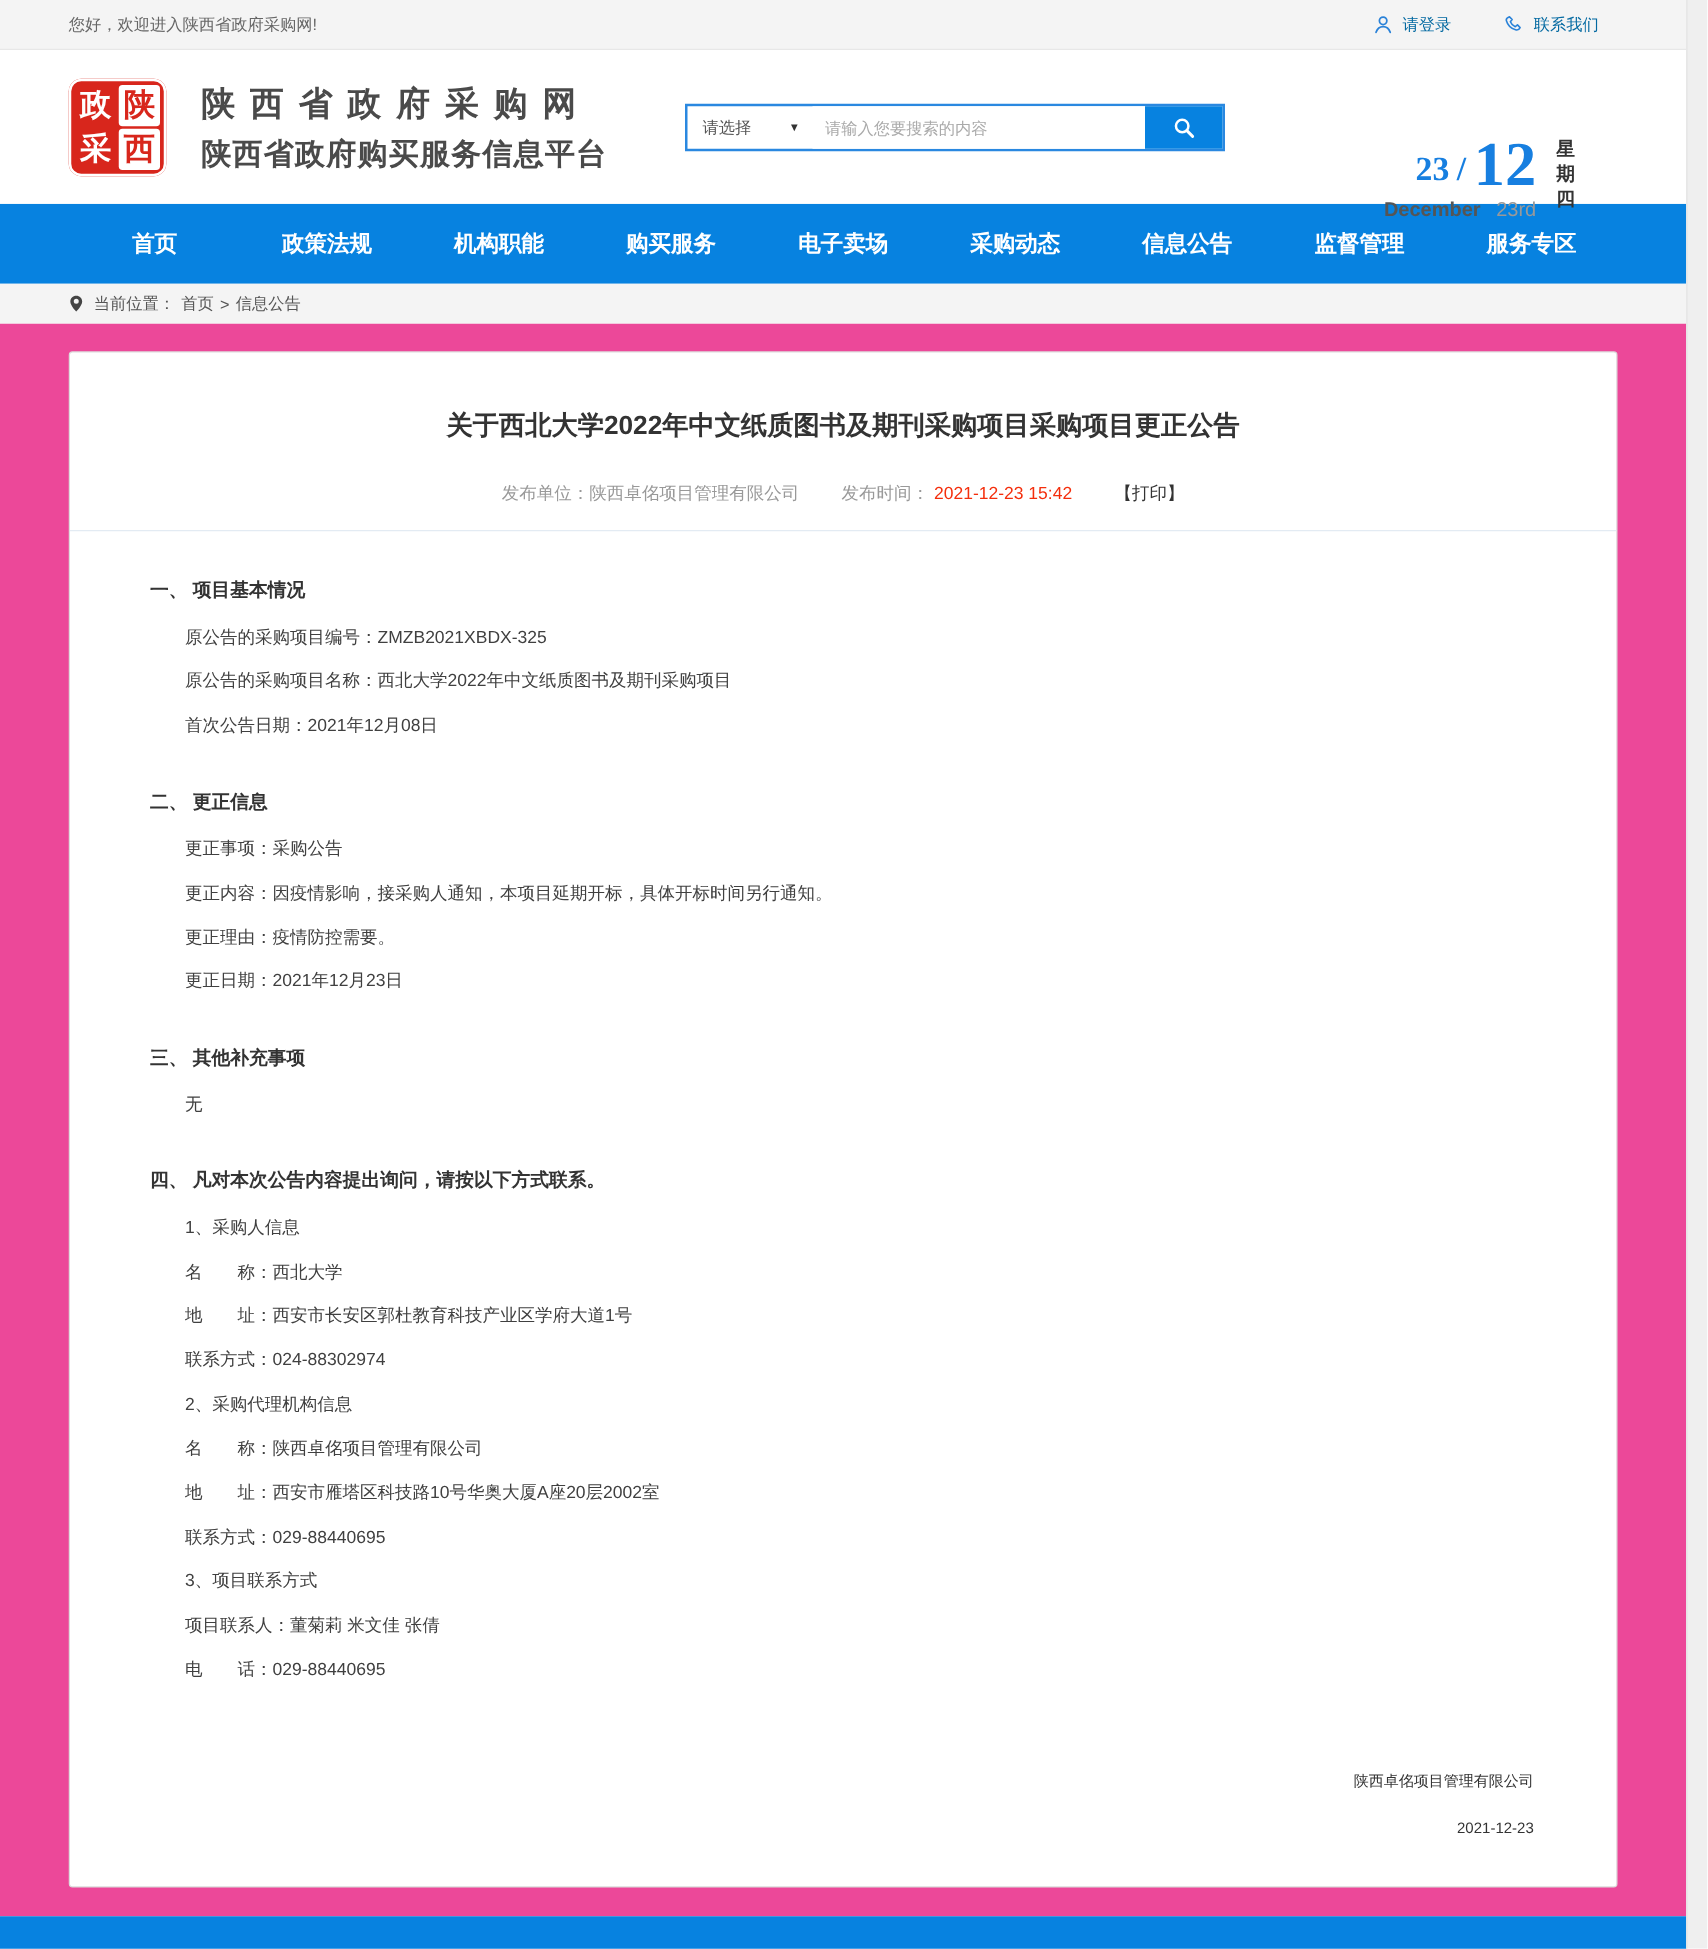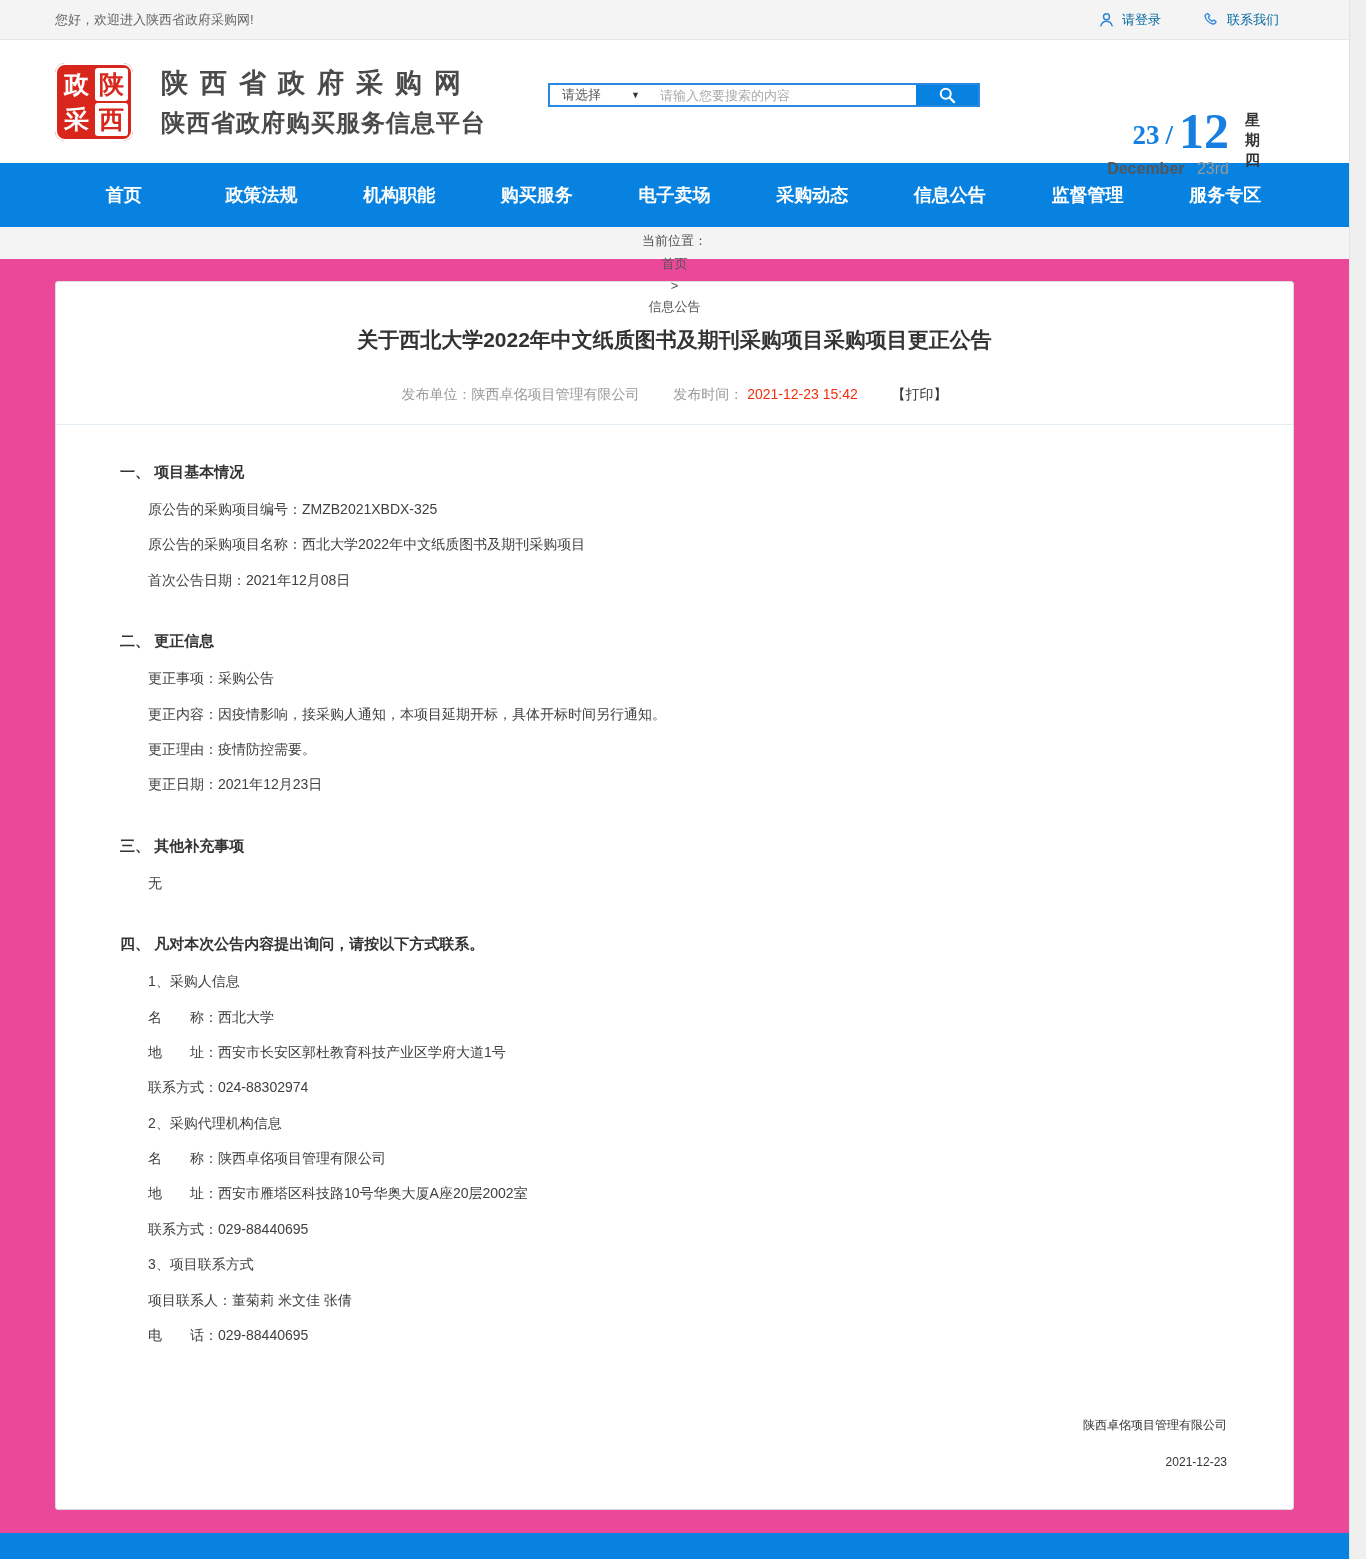--- a/index.html
+++ b/index.html
@@ -28,21 +28,21 @@
     display:grid; grid-template-columns:1fr 1fr; grid-template-rows:1fr 1fr; gap:2px;
     box-shadow:inset 0 0 0 2px #fff; }
   .seal span { display:flex; align-items:center; justify-content:center;
     font-weight:bold; font-size:25px; line-height:1; }
   .seal .s-red-bg { color:#fff; }
   .seal .s-white-bg { background:#fff; color:#d8261c; border-radius:3px; }
   .site-titles { margin-left:28px; }
   .site-name { font-size:27px; font-weight:bold; color:#4a4a4a; letter-spacing:12px; white-space:nowrap; }
   .site-subtitle { font-size:24px; font-weight:bold; color:#4a4a4a; letter-spacing:1px; margin-top:6px; white-space:nowrap; }
 
-  .search { position:absolute; left:548px; top:43px; width:432px; height:24px; display:flex;
+  .search { position:absolute; left:548px; top:43px; width:432px; height:38px; display:flex;
     border:2px solid #2a88e0; background:#fff; }
   .search-select { width:100px; display:flex; align-items:center; padding:0 10px 0 12px;
     font-size:13px; color:#555; cursor:pointer; }
   .search-select .arrow { margin-left:auto; font-size:9px; color:#333; }
   .search-input { flex:1; border:none; outline:none; font-size:13px; color:#333; padding:0 10px;
     font-family:"Liberation Sans","DejaVu Sans",sans-serif; }
   .search-input::placeholder { color:#aaa; }
   .search-btn { width:62px; background:#0782e0; border:none; cursor:pointer;
     display:flex; align-items:center; justify-content:center; }
 
@@ -57,21 +57,21 @@
   .date-ord { color:#999; margin-left:8px; }
   .weekday { width:18px; font-size:15px; line-height:20px; color:#333; word-break:break-all;
     margin-top:4px; font-weight:bold; }
 
   
   .nav { height:64px; background:#0782e0; display:flex; align-items:center; padding:0 55px; }
   .nav-item { flex:1; text-align:center; color:#fff; font-size:18px; font-weight:bold; cursor:pointer; }
 
   
   .breadcrumb { height:32px; background:#f4f4f4; display:flex; align-items:center;
-    padding:0 55px; font-size:13px; color:#555; gap:5px;flex-direction:column; }
+    padding:0 55px; font-size:13px; color:#555; gap:5px; }
   .breadcrumb svg { margin-right:3px; }
   .crumb-link { color:#555; cursor:pointer; }
 
   
   .card-wrap { padding:22px 55px 23px 55px; background:#ec4899; }
   .card { border:1px solid #dcdcdc; border-radius:3px; min-height:1084px; background:#fff;
     padding-bottom:40px; }
   .article-title { text-align:center; font-size:21px; font-weight:bold; color:#333;
     margin-top:44px; padding:0 60px; }
   .article-meta { text-align:center; margin-top:32px; padding-bottom:20px;

